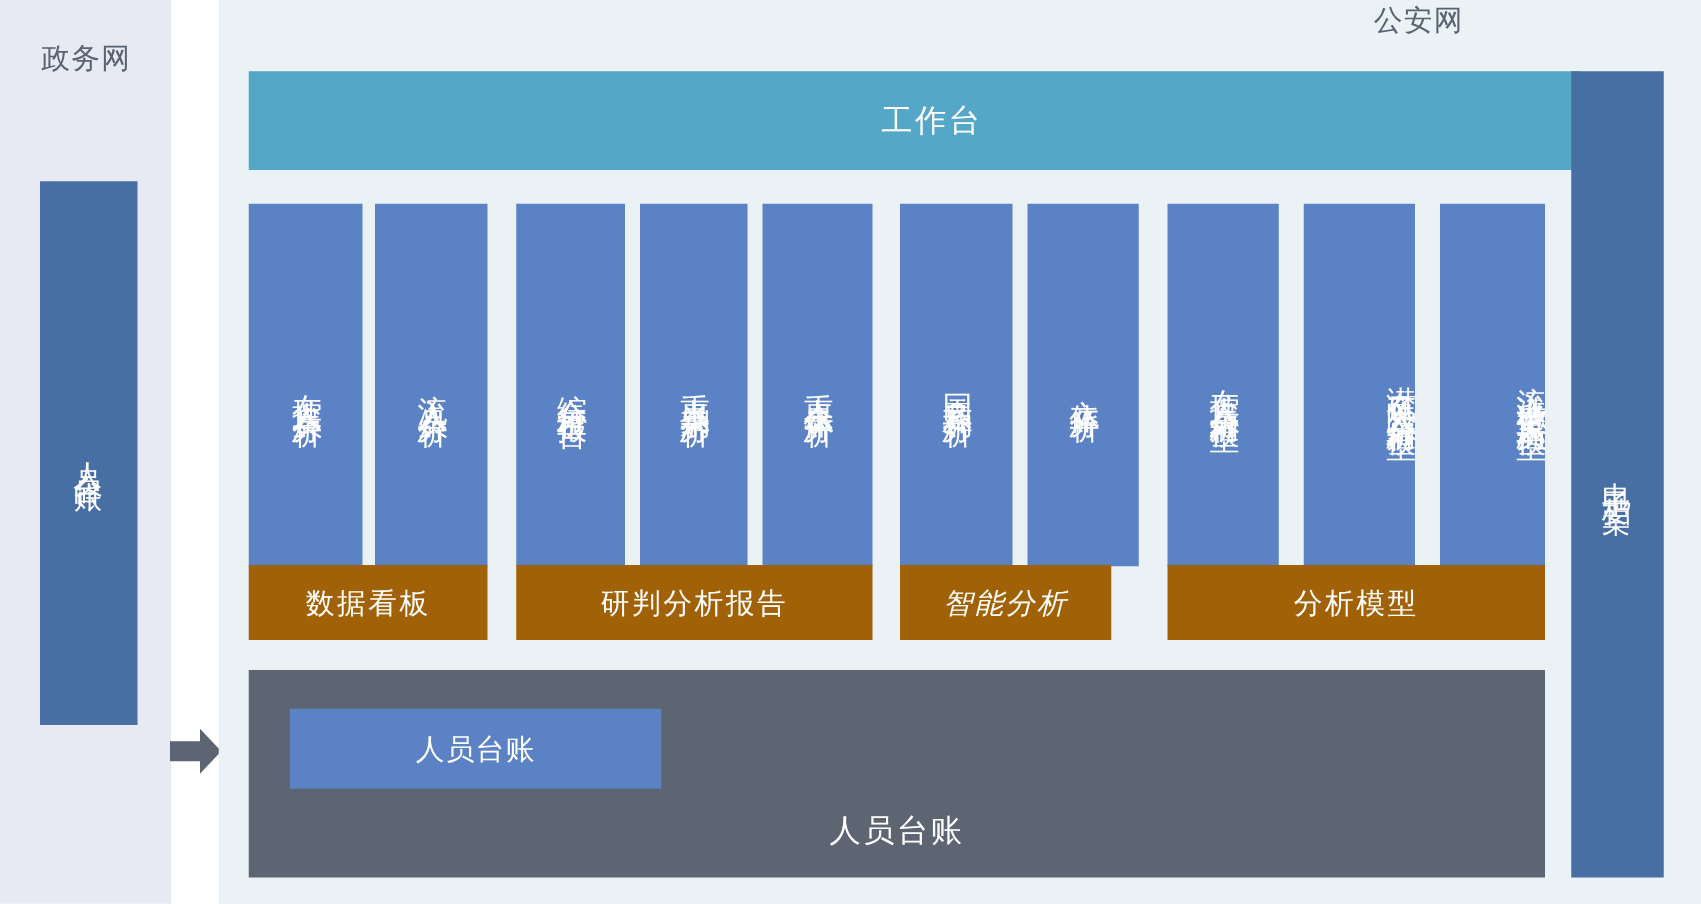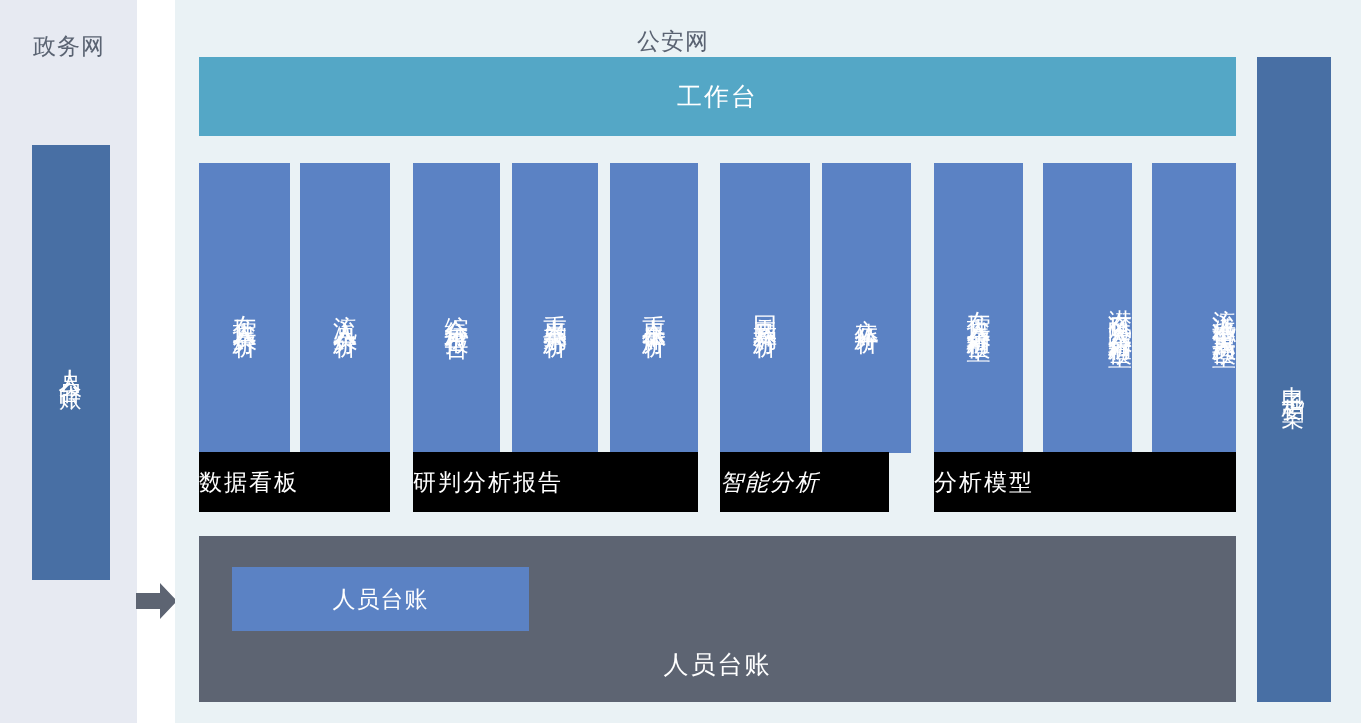--- a/index.html
+++ b/index.html
@@ -45,22 +45,22 @@
   
   .zone-title {
     position: absolute;
     color: #5a6372;
     font-size: 23px;
     letter-spacing: 1px;
     white-space: nowrap;
   }
   .zone-title.gov  { left: 33px;  top: 31px; }
   .zone-title.police {
-    left: 0; right: 0; top: 26px;
-    text-align: center;
+    left: 0; right: 0; top: 1px;
+    text-align: right;
     width: 996px;
   }
 
   
   .vbar {
     position: absolute;
     background: #486fa4;
     color: #ffffff;
     display: flex;
     align-items: center;
@@ -99,20 +99,21 @@
     top: 57px;
     width: 1037px;
     height: 79px;
     background: #54a7c6;
     color: #ffffff;
     display: flex;
     align-items: center;
     justify-content: center;
     font-size: 25px;
     letter-spacing: 2px;
+    padding-left: 28px;
   }
 
   
   .group {
     position: absolute;
     top: 163px;
   }
   .group .cols {
     position: absolute;
     top: 0;
@@ -135,25 +136,25 @@
   .col.top-aligned {
     align-items: flex-start;
     padding-top: 4px;
     box-sizing: border-box;
   }
   .group-footer {
     position: absolute;
     top: 289px;
     left: 0;
     height: 60px;
-    background: #000000;
-    color: #ffffff;
-    display: flex;
-    align-items: center;
-    justify-content: flex-start;
+    background: #a16207;
+    color: #ffffff;
+    display: flex;
+    align-items: center;
+    justify-content: center;
     font-size: 23px;
     letter-spacing: 2px;
   }
 
   
   #group-0 { left: 199px; width: 191px; }
   #group-0 .group-footer { width: 191px; }
   #group-1 { left: 413px; width: 285px; }
   #group-1 .group-footer { width: 285px; }
   #group-2 { left: 720px; width: 191px; }

